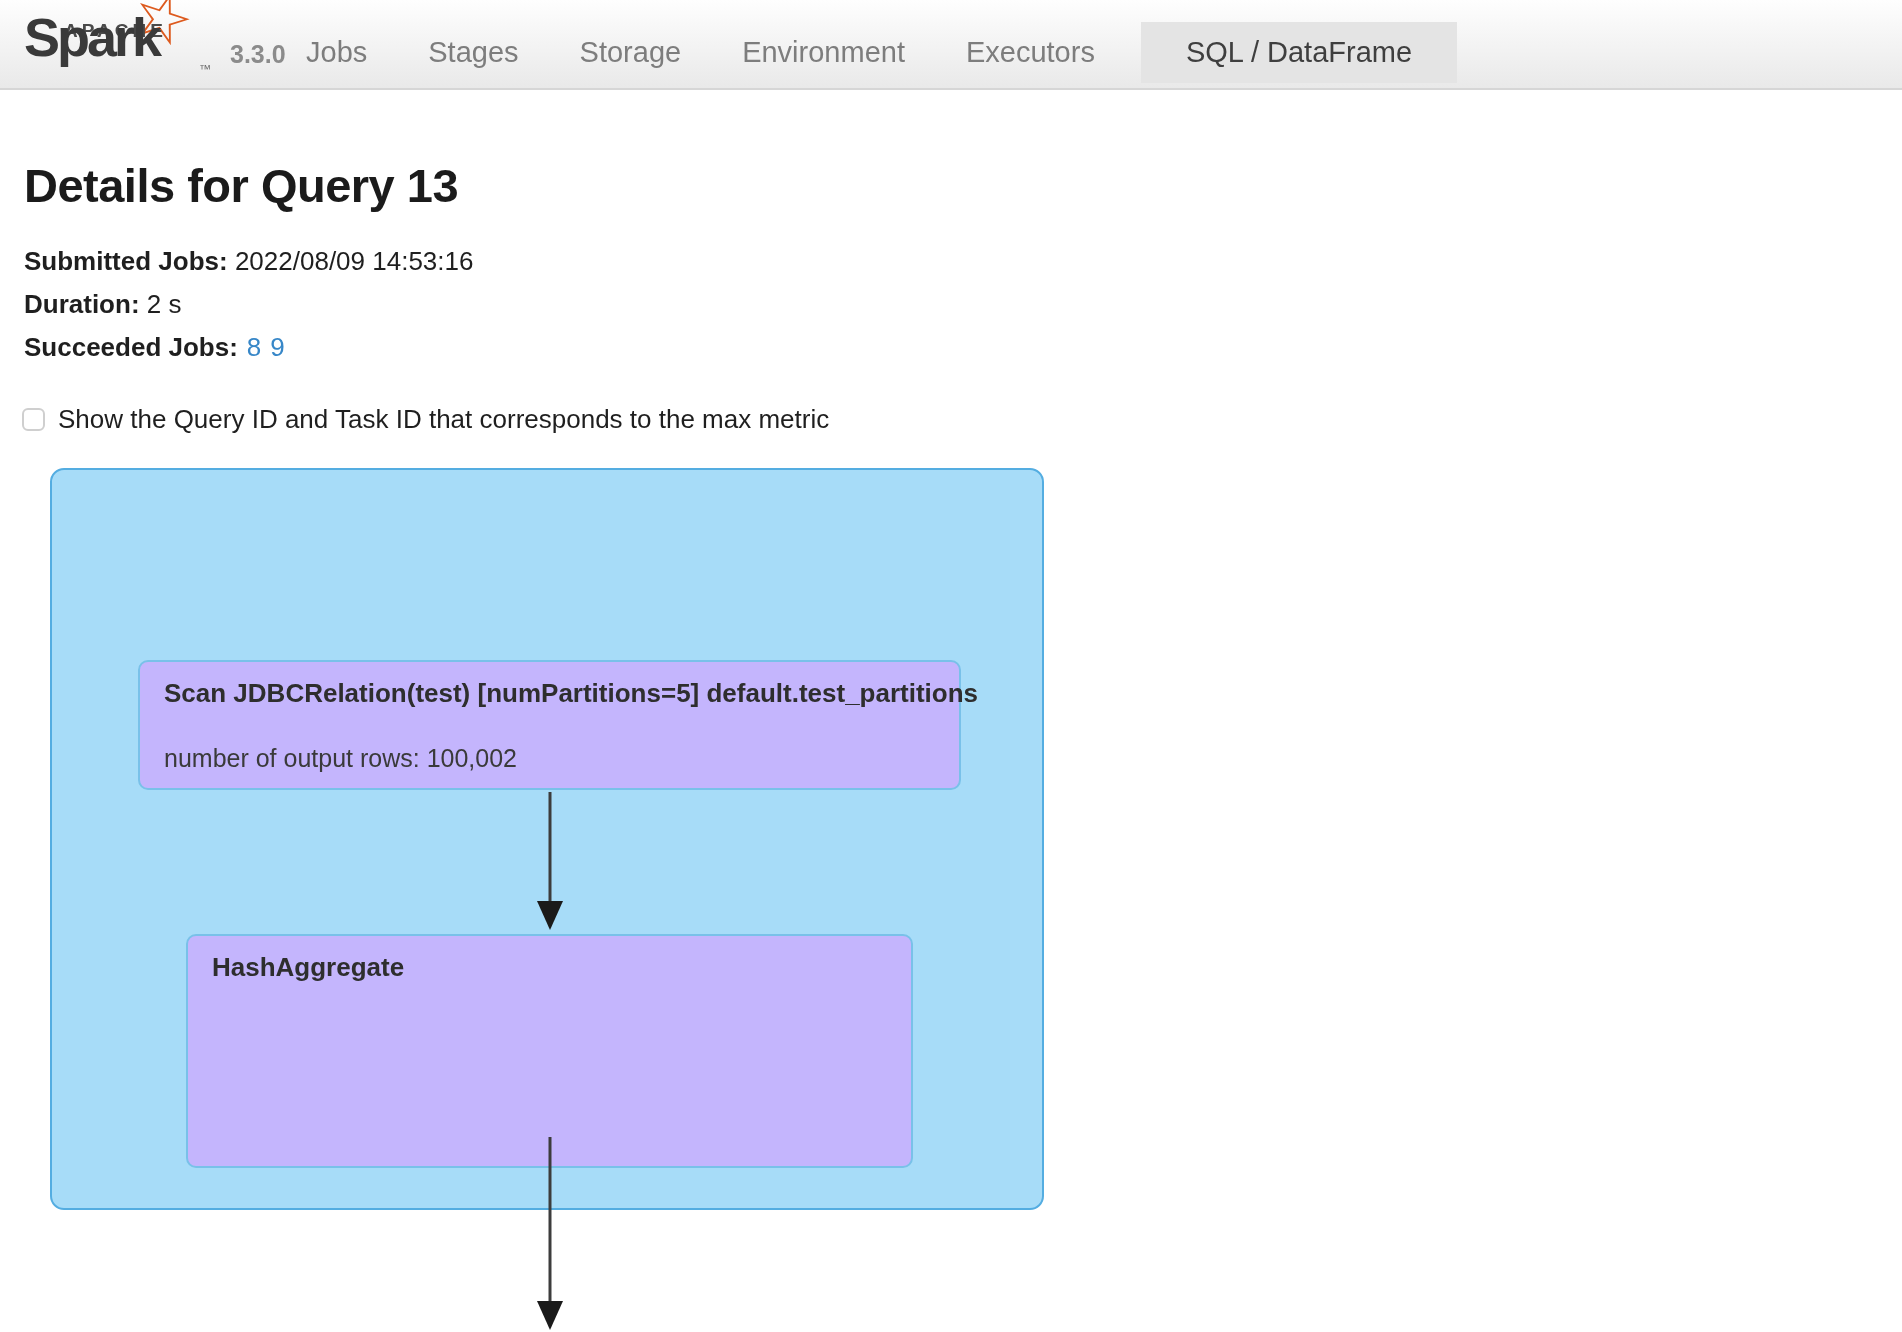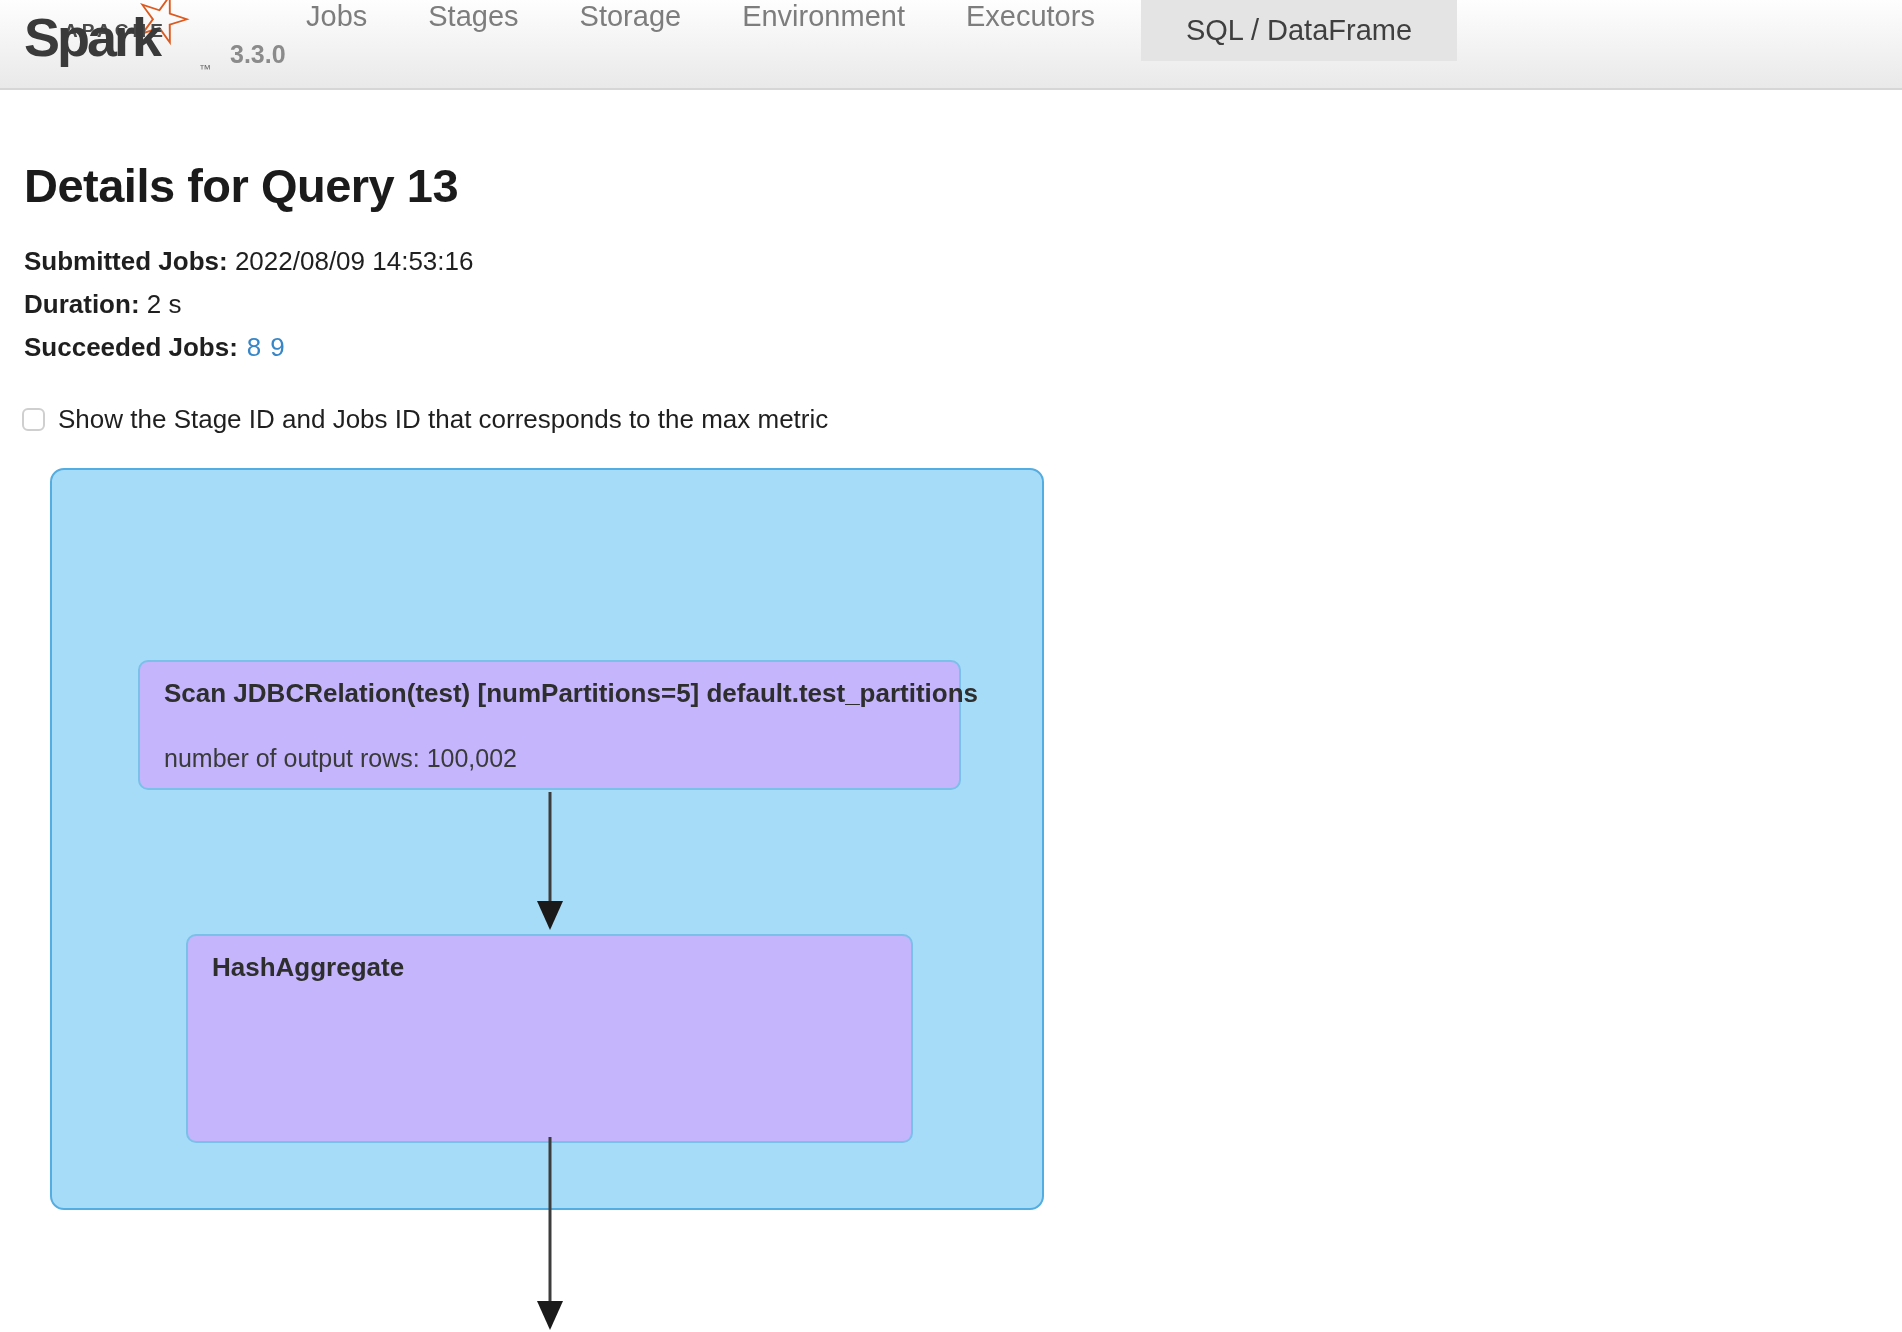--- a/index.html
+++ b/index.html
@@ -12,21 +12,21 @@
     background:linear-gradient(#fefefe, #e9e9e9); border-bottom:2px solid #d6d6d6; }
   .logo { position:absolute; left:24px; top:0; width:280px; height:90px; cursor:pointer; }
   .logo-apache { position:absolute; left:40px; top:20px; font-size:19px; font-weight:bold;
     letter-spacing:4px; color:#4a4a4a; }
   .logo-spark { position:absolute; left:0px; top:6px; font-size:54px; font-weight:bold;
     letter-spacing:-3px; color:#3a3a3a; }
   .logo-tm { position:absolute; left:175px; top:62px; font-size:12px; color:#6a6a6a; }
   .logo-star { position:absolute; left:108px; top:-16px; font-size:68px; color:#dd5a1e;
     font-family:"DejaVu Sans", sans-serif; transform:rotate(18deg); line-height:1; }
   .version { position:absolute; left:230px; top:40px; font-size:25px; font-weight:bold; color:#8b8b8b; }
-  .nav-items { position:absolute; left:306px; top:0; height:104px; display:flex; align-items:flex-start; }
+  .nav-items { position:absolute; left:306px; top:0; height:104px; display:flex; align-items:center; }
   .nav-link { display:flex; align-items:center; font-size:29px; color:#7d7d7d;
     margin-right:61px; cursor:pointer; text-decoration:none; }
   .nav-tab-active { display:flex; align-items:center; font-size:29px; color:#3f3f3f;
     background:#e4e4e4; padding:14px 45px; margin-left:-15px; cursor:pointer; }
 
   
   .page-title { position:absolute; left:24px; top:158px; font-size:47px; font-weight:bold;
     letter-spacing:-0.5px; color:#1b1b1b; }
   .meta { position:absolute; left:24px; top:246px; font-size:26px; line-height:31px; }
   .meta-row { margin-bottom:12px; }
@@ -42,21 +42,21 @@
   
   .cluster { position:absolute; left:50px; top:468px; width:994px; height:742px;
     background:#a7dcf8; border:2px solid #54ade1; border-radius:14px; }
   .cluster-header { position:absolute; right:47px; top:54px; text-align:right; }
   .cluster-title { font-size:27px; font-weight:bold; color:#2d2d2d; margin-bottom:24px; }
   .cluster-metric { font-size:25px; color:#333333; line-height:31px; }
 
   .plan-node { position:absolute; background:#c4b5fd; border:2px solid #79c1e9;
     border-radius:10px; }
   .node-scan { left:86px; top:190px; width:823px; height:130px; }
-  .node-hash { left:134px; top:464px; width:727px; height:209px; }
+  .node-hash { left:134px; top:464px; width:727px; height:234px; }
   .node-title { position:absolute; left:24px; top:16px; font-size:26px; font-weight:bold;
     color:#2e2e2e; white-space:nowrap; }
   .node-metrics { position:absolute; left:24px; bottom:12px; font-size:25px;
     color:#3a3a3a; line-height:35px; }
 
   .edges { position:absolute; left:0; top:0; width:1902px; height:1332px; pointer-events:none; }
 </style>
 </head>
 <body>
 
@@ -90,21 +90,21 @@
     <span class="meta-label">Duration:</span>
     <span class="meta-value">2 s</span>
   </div>
   <div class="meta-row">
     <span class="meta-label">Succeeded Jobs:</span><a class="job-link">8</a><a class="job-link">9</a>
   </div>
 </div>
 
 <div class="checkbox-row">
   <input type="checkbox" class="checkbox" style="">
-  <span class="checkbox-label">Show the Stage ID and Jobs ID that corresponds to the max metric</span>
+  <span class="checkbox-label">Show the Query ID and Task ID that corresponds to the max metric</span>
 </div>
 
 <div class="cluster">
 
   <div class="plan-node node-scan">
     <div class="node-title">Scan JDBCRelation(test) [numPartitions=5] default.test_partitions</div>
     <div class="node-metrics">
       <div>number of output rows: 100,002</div>
     </div>
   </div>

